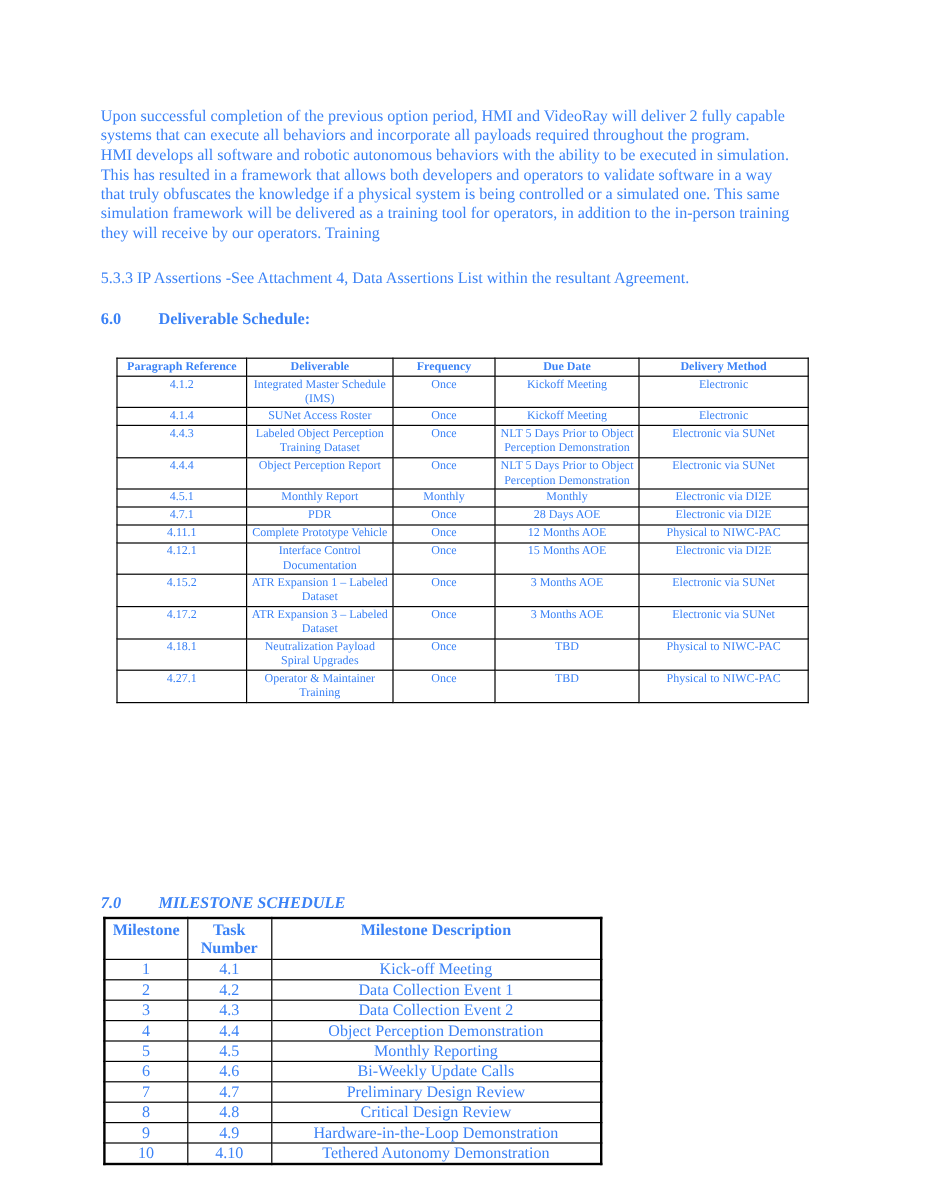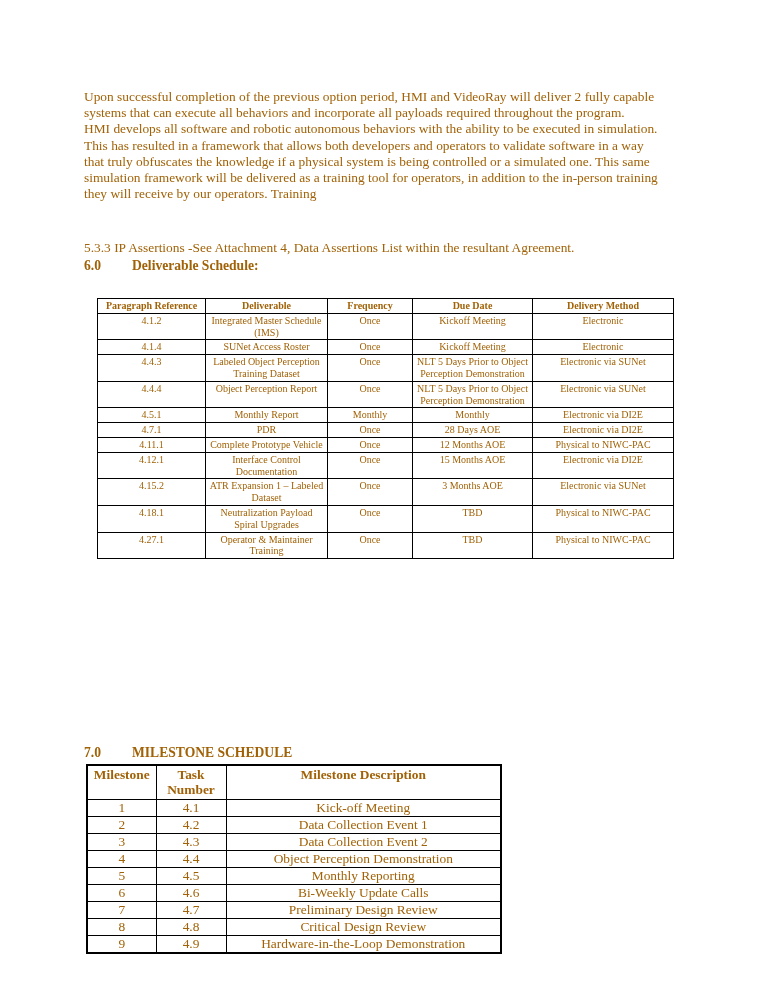--- a/index.html
+++ b/index.html
@@ -1,21 +1,21 @@
 <!DOCTYPE html>
 <html><head>
 <meta charset="utf-8">
 <style>
   html, body { margin: 0; padding: 0; background: #ffffff; }
   .page {
     position: relative;
     width: 772px;
     height: 1000px;
     background: #ffffff;
-    color: #a16207;
+    color: #3b82f6;
     font-family: "Liberation Serif", "DejaVu Serif", serif;
     overflow: hidden;
   }
   .para {
     position: absolute;
     font-size: 13.4px;
     line-height: 16.2px;
     white-space: pre-line;
   }
   .heading {
@@ -66,21 +66,21 @@
 <div class="page">
 
   <div class="para" style="left:84px; top:89px; width:620px;">Upon successful completion of the previous option period, HMI and VideoRay will deliver 2 fully capable
 systems that can execute all behaviors and incorporate all payloads required throughout the program.
 HMI develops all software and robotic autonomous behaviors with the ability to be executed in simulation.
 This has resulted in a framework that allows both developers and operators to validate software in a way
 that truly obfuscates the knowledge if a physical system is being controlled or a simulated one.  This same
 simulation framework will be delivered as a training tool for operators, in addition to the in-person training
 they will receive by our operators.  Training</div>
 
-  <div class="para" style="left:84px; top:240px; width:620px;">5.3.3 IP Assertions -See Attachment 4, Data Assertions List within the resultant Agreement.</div>
+  <div class="para" style="left:84px; top:224px; width:620px;">5.3.3 IP Assertions -See Attachment 4, Data Assertions List within the resultant Agreement.</div>
 
   <div class="heading" style="left:84px; top:258px;">
     <span class="num">6.0</span><span>Deliverable Schedule:</span>
   </div>
 
   <table class="deliverables-table">
     <colgroup>
       <col style="width:108px">
         <col style="width:122px">
         <col style="width:85px">
@@ -154,37 +154,44 @@
           <td>Electronic via DI2E</td>
         </tr>
         <tr>
           <td>4.15.2</td>
           <td>ATR Expansion 1 – Labeled Dataset</td>
           <td>Once</td>
           <td>3 Months AOE</td>
           <td>Electronic via SUNet</td>
         </tr>
         <tr>
+          <td>4.17.2</td>
+          <td>ATR Expansion 3 – Labeled Dataset</td>
+          <td>Once</td>
+          <td>3 Months AOE</td>
+          <td>Electronic via SUNet</td>
+        </tr>
+        <tr>
           <td>4.18.1</td>
           <td>Neutralization Payload Spiral Upgrades</td>
           <td>Once</td>
           <td>TBD</td>
           <td>Physical to NIWC-PAC</td>
         </tr>
         <tr>
           <td>4.27.1</td>
           <td>Operator &amp; Maintainer Training</td>
           <td>Once</td>
           <td>TBD</td>
           <td>Physical to NIWC-PAC</td>
         </tr>
       </tbody>
   </table>
 
-  <div class="heading" style="left:84px; top:745px;">
+  <div class="heading" style="left:84px; top:745px;font-style:italic;">
     <span class="num">7.0</span><span>MILESTONE SCHEDULE</span>
   </div>
 
   <table class="milestones-table">
     <colgroup>
       <col style="width:69px">
         <col style="width:70px">
         <col style="width:275px">
     </colgroup>
     <thead>
@@ -233,16 +240,21 @@
         <tr>
           <td>8</td>
           <td>4.8</td>
           <td>Critical Design Review</td>
         </tr>
         <tr>
           <td>9</td>
           <td>4.9</td>
           <td>Hardware-in-the-Loop Demonstration</td>
         </tr>
+        <tr>
+          <td>10</td>
+          <td>4.10</td>
+          <td>Tethered Autonomy Demonstration</td>
+        </tr>
       </tbody>
   </table>
 
 </div>
 
 </body></html>

